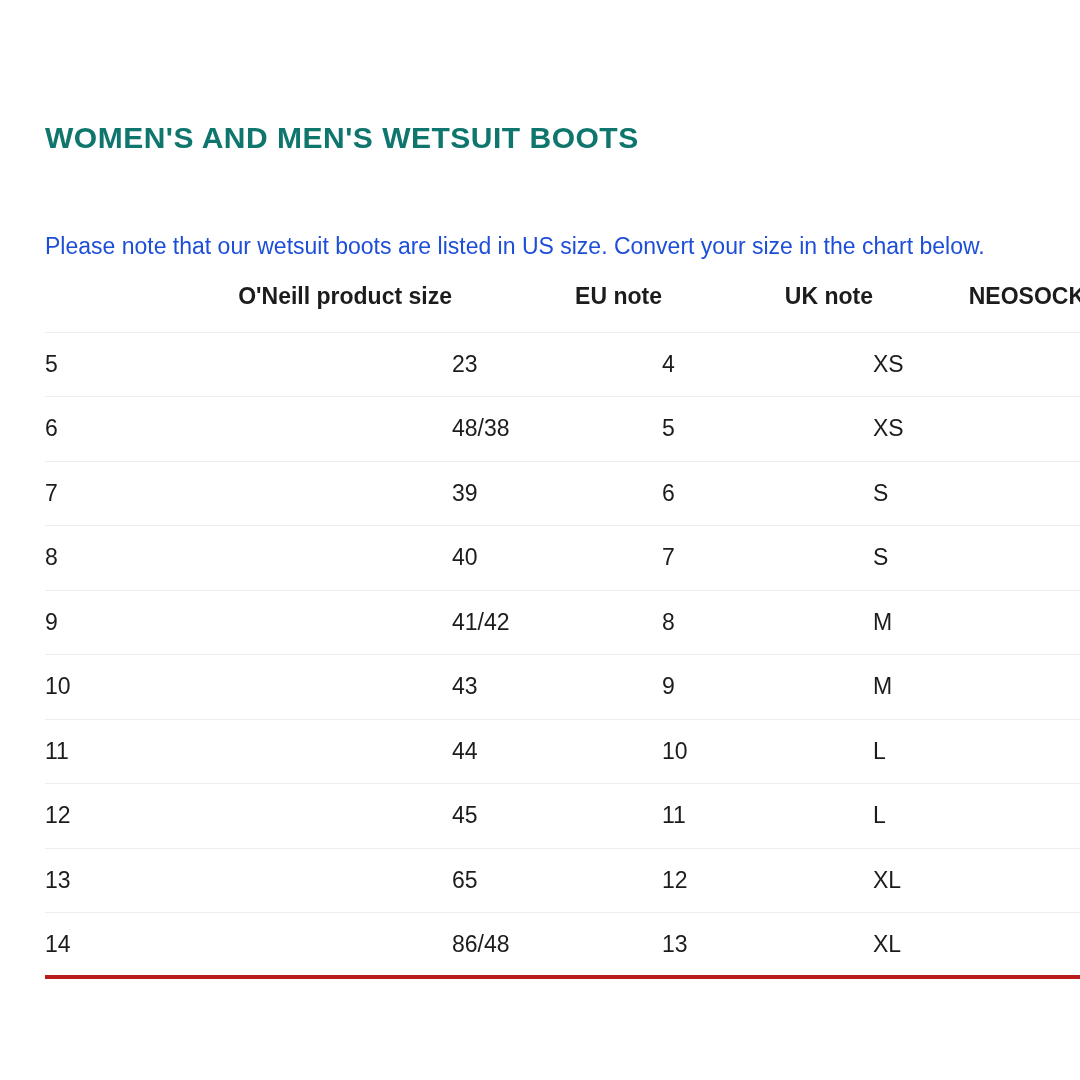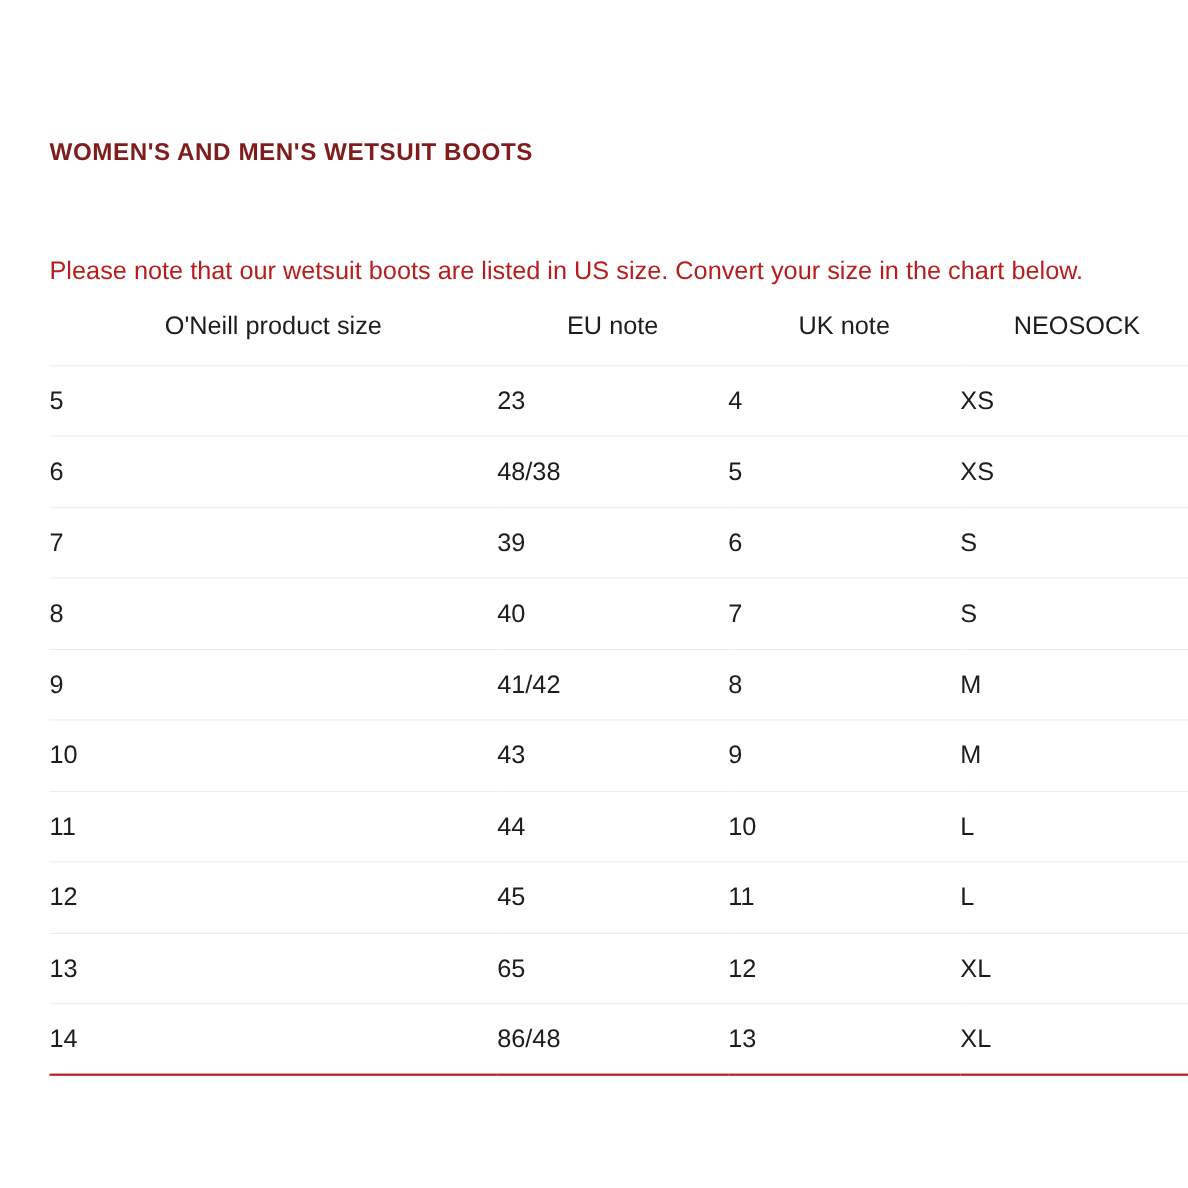--- a/index.html
+++ b/index.html
@@ -12,62 +12,62 @@
     color: #1c1c1c;
   }
   .page {
     width: 1080px;
     height: 1080px;
     padding-left: 45px;
     overflow: hidden;
   }
   .page-title {
     padding-top: 122px;
-    font-size: 22px;
+    font-size: 30px;
     line-height: 32px;
     font-weight: 600;
     letter-spacing: 0.5px;
-    color: #7f1d1d;
+    color: #0f766e;
     white-space: nowrap;
   }
   .intro-text {
     padding-top: 77px;
     font-size: 23px;
     line-height: 30px;
     font-weight: 400;
-    color: #b91c1c;
+    color: #1d4ed8;
     white-space: nowrap;
   }
   table.size-table {
     border-collapse: collapse;
     table-layout: fixed;
     width: 1040px;
     font-size: 23px;
     color: #1c1c1c;
   }
   table.size-table col.c1 { width: 407px; }
   table.size-table col.c2 { width: 210px; }
   table.size-table col.c3 { width: 211px; }
   table.size-table col.c4 { width: 212px; }
   table.size-table th {
     height: 71px;
-    font-weight: 400;
-    text-align: center;
+    font-weight: 700;
+    text-align: right;
     vertical-align: middle;
     white-space: nowrap;
   }
   table.size-table td {
     height: 64.5px;
     border-top: 1px solid #ededed;
     text-align: left;
     vertical-align: middle;
     white-space: nowrap;
   }
   table.size-table tbody tr:last-child td {
-    border-bottom: 2px solid #b91c1c;
+    border-bottom: 4px solid #b91c1c;
   }
 </style>
 </head>
 <body>
 
 <main class="page">
 
   <h1 class="page-title">WOMEN'S AND MEN'S WETSUIT BOOTS</h1>
 
   <p class="intro-text">Please note that our wetsuit boots are listed in US size. Convert your size in the chart below.</p>

